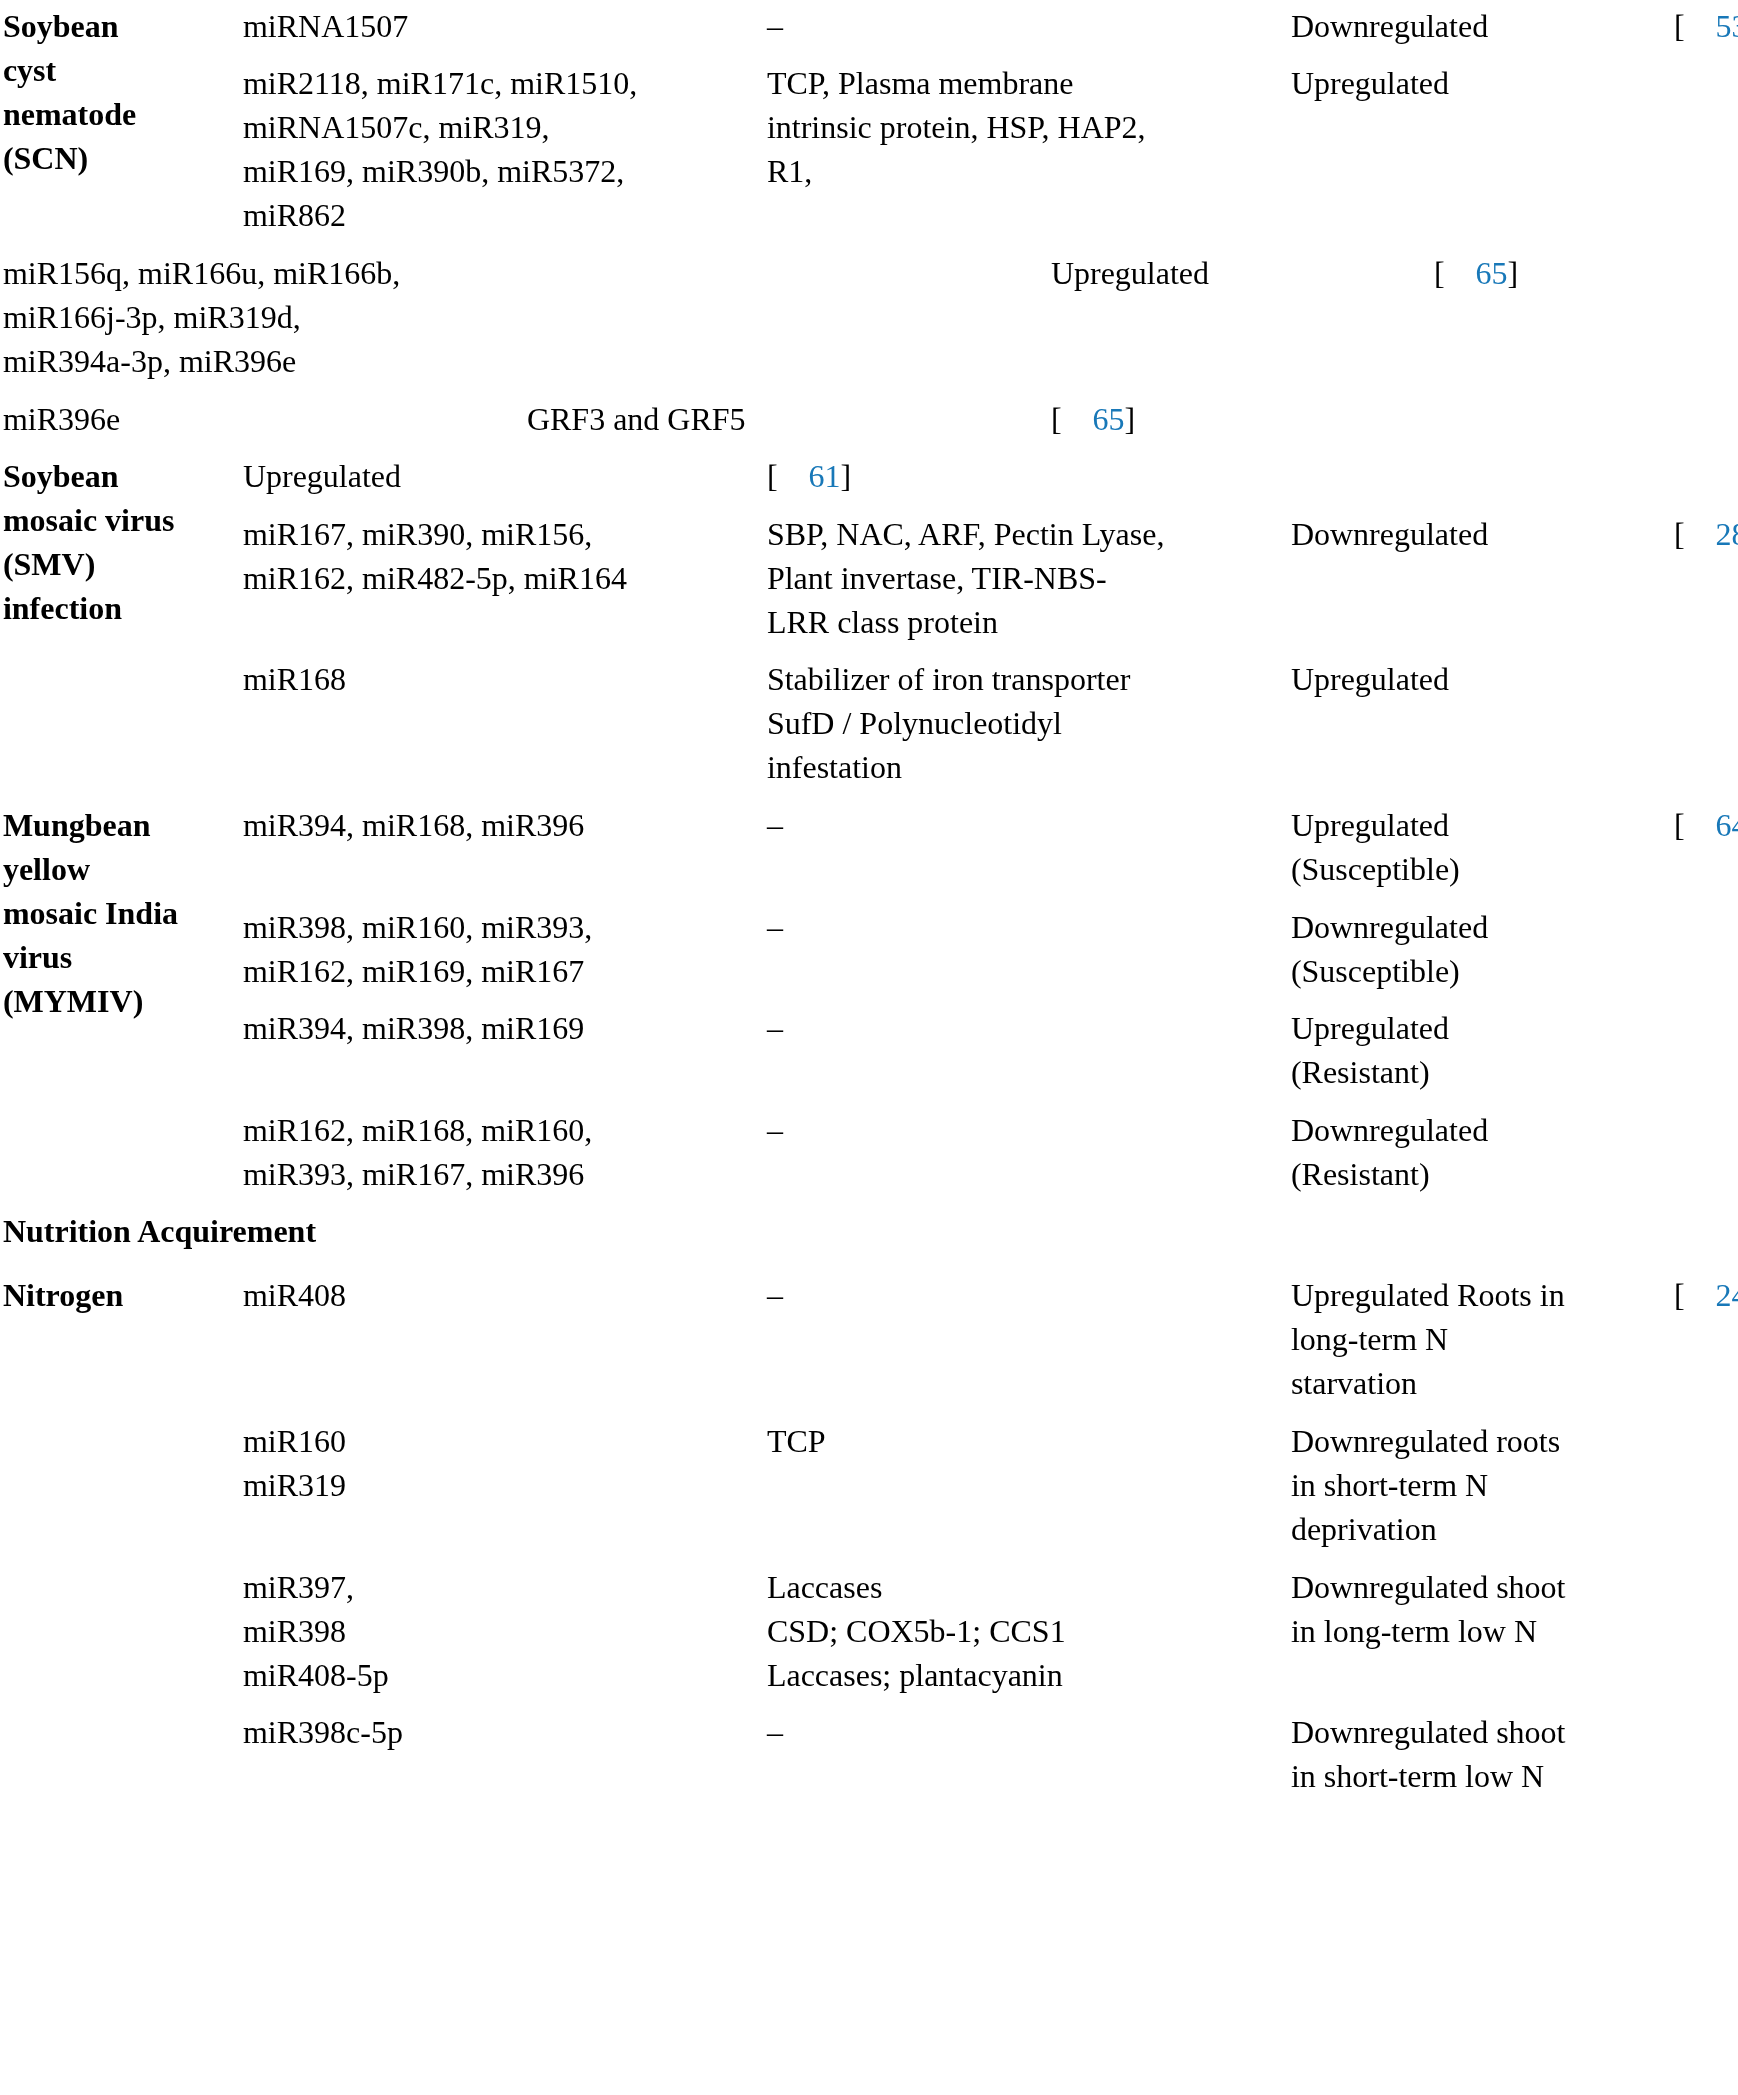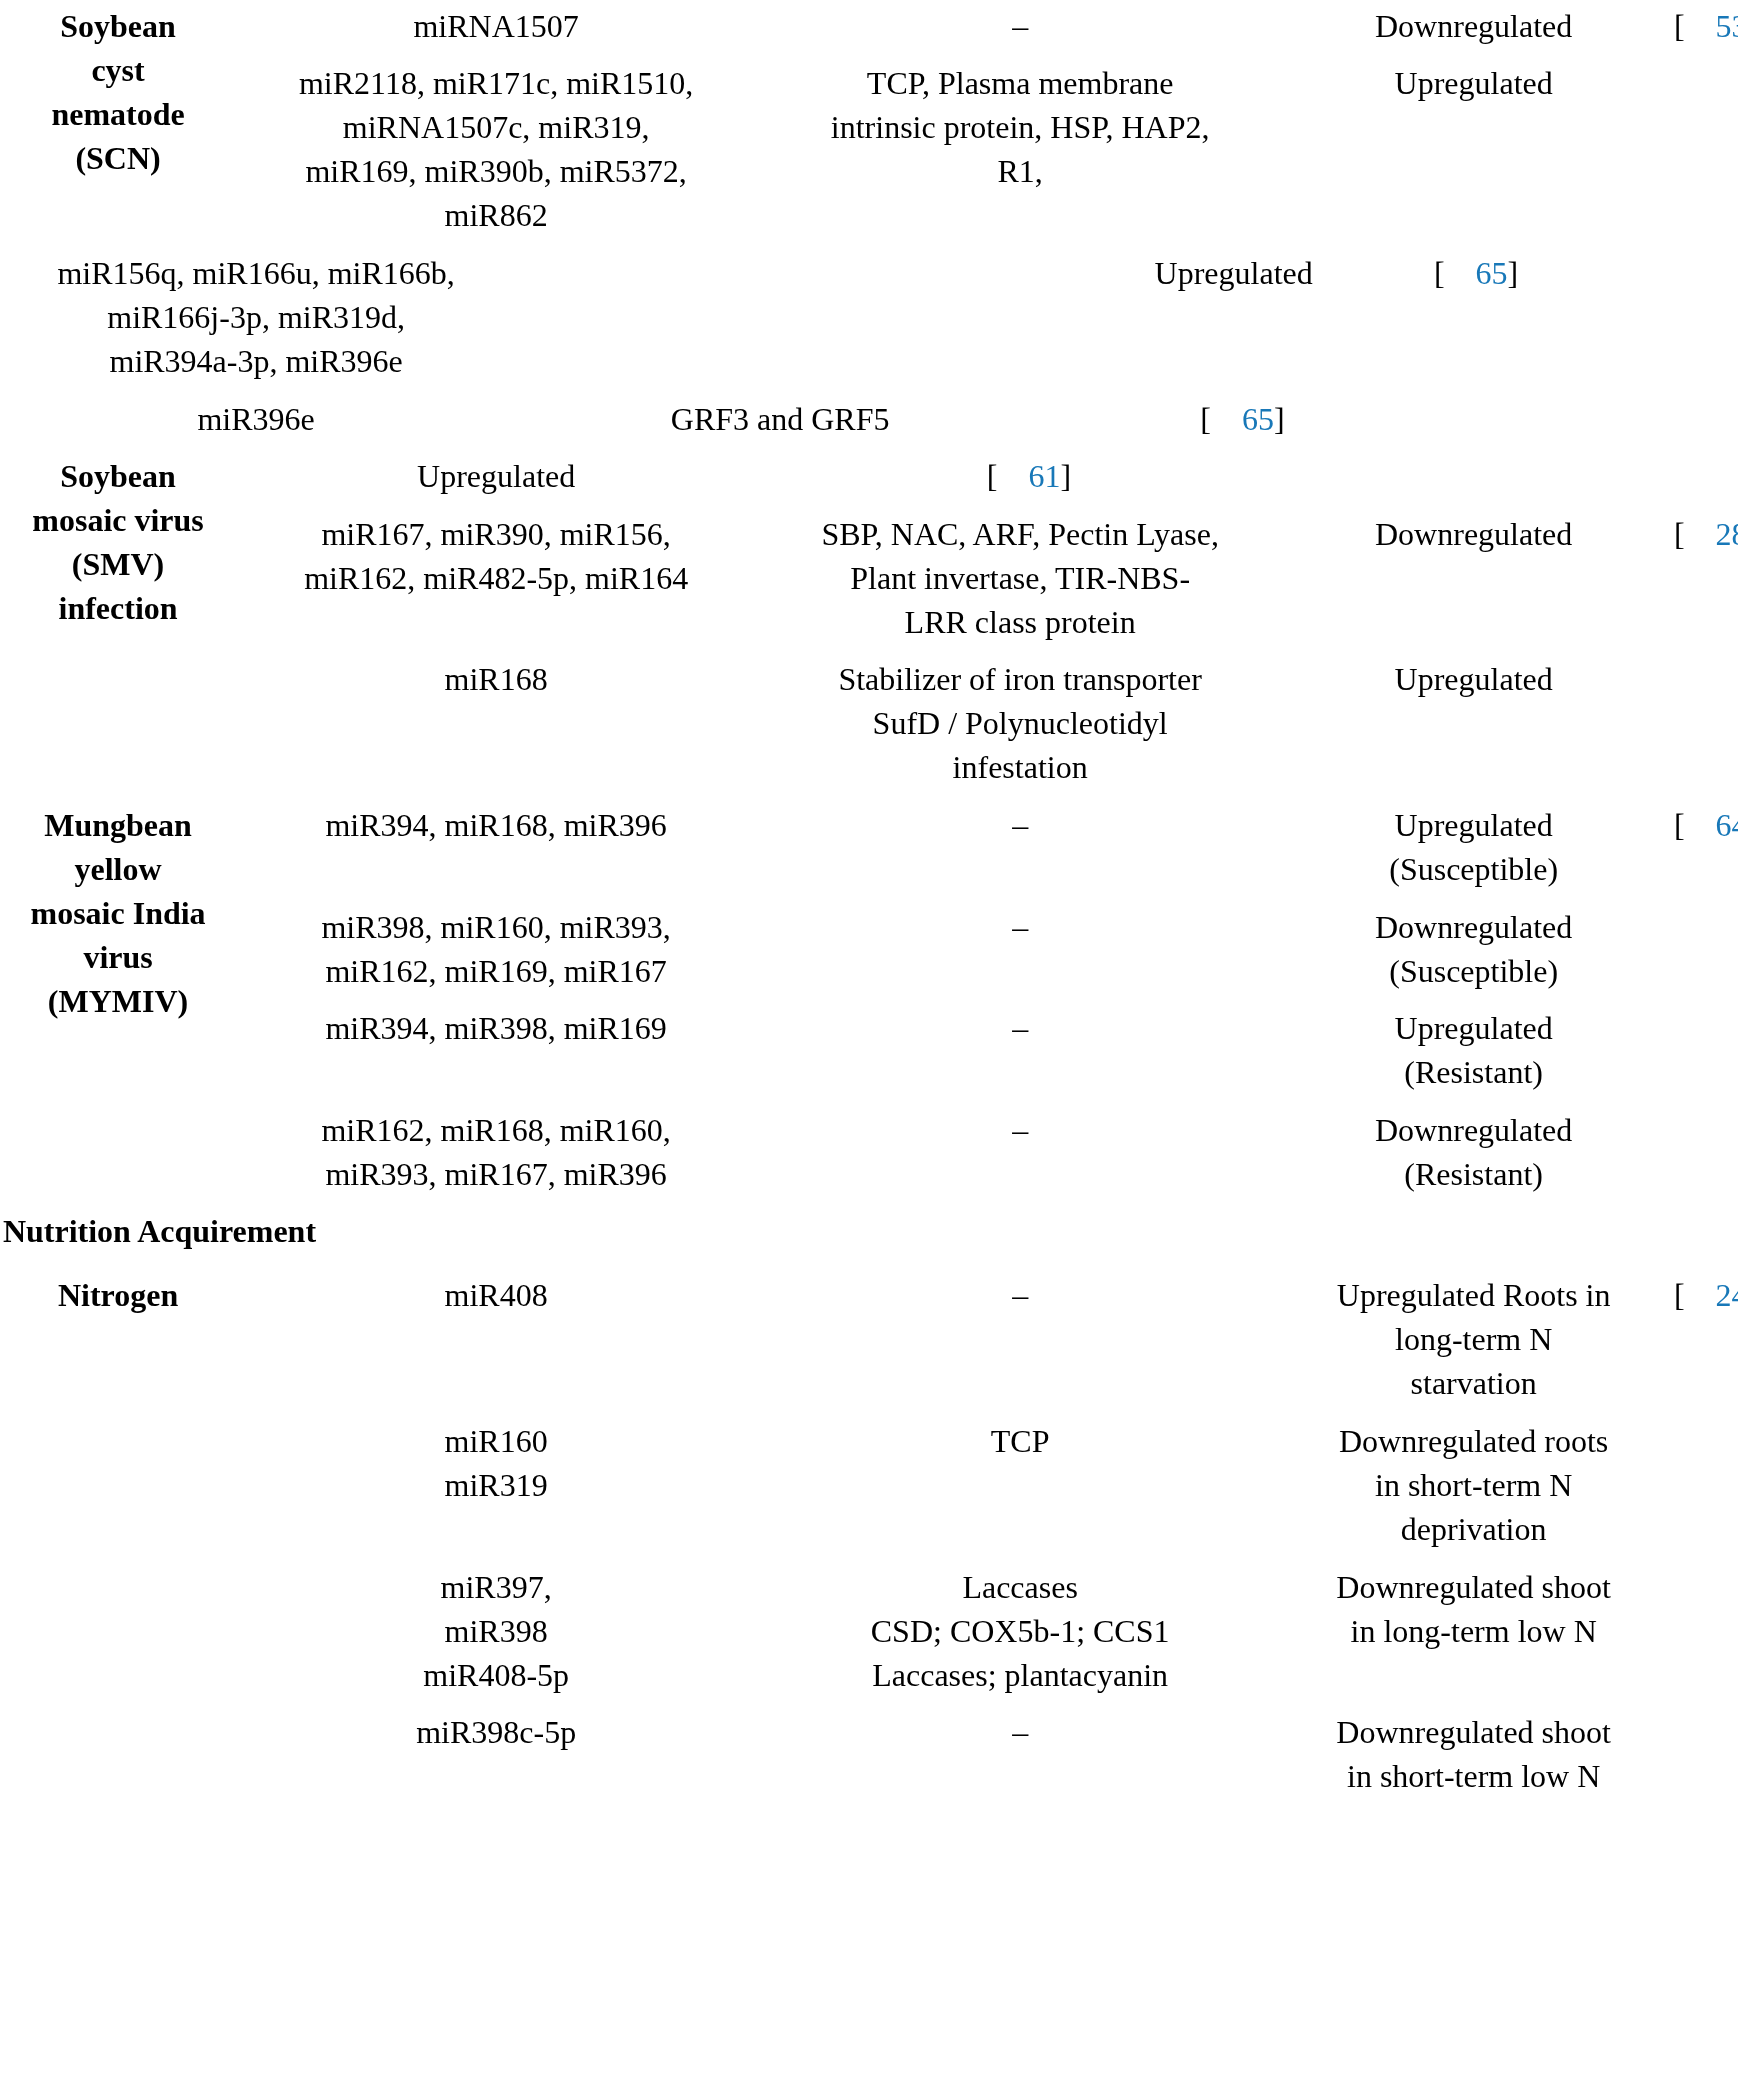--- a/index.html
+++ b/index.html
@@ -16,21 +16,20 @@
     font-size: 32px;
     line-height: 44px;
   }
   #table-root {
     padding: 3.9px 0 0 2.9px;
     width: 1739px;
   }
   .section {
     display: flex;
     align-items: flex-start;
-    text-align: center;
   }
   .condition {
     flex: 0 0 240px;
     width: 240px;
     font-weight: bold;
     white-space: pre-line;
     padding-right: 9.7px;
   }
   .rows {
     flex: 1 1 auto;

